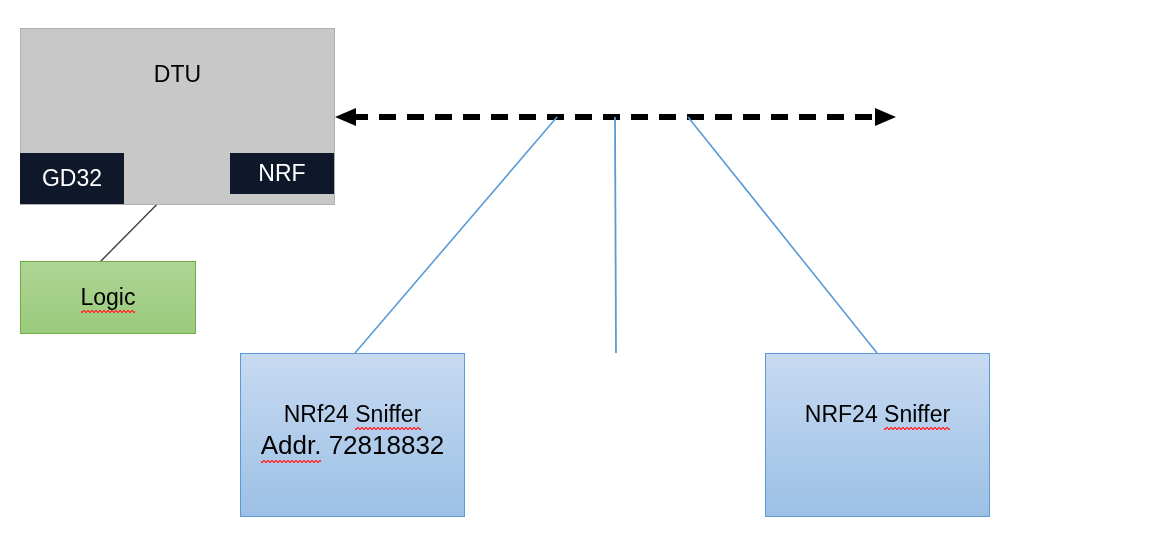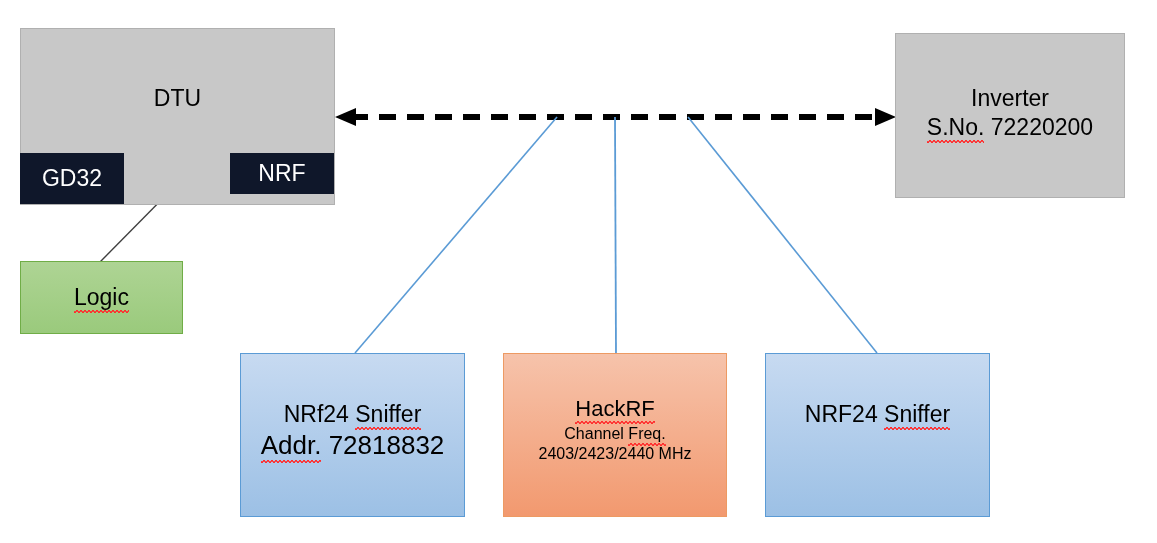--- a/index.html
+++ b/index.html
@@ -34,21 +34,21 @@
 
   
   .grey-box {
     background: #c8c8c8;
     border: 1px solid #b0b0b0;
   }
   #dtu-box {
     left: 20px; top: 28px;
     width: 315px; height: 177px;
     justify-content: flex-start;
-    padding-top: 56px;
+    padding-top: 32px;
   }
   #inverter-box {
     left: 895px; top: 33px;
     width: 230px; height: 165px;
     justify-content: flex-start;
     padding-top: 51px;
   }
   .grey-box .line1 { font-size: 23px; }
   .grey-box .line2 { font-size: 23px; margin-top: 2px; }
 
@@ -62,21 +62,21 @@
     align-items: center;
     justify-content: center;
     font-size: 23px;
   }
   #chip-gd32 { left: 20px;  top: 153px; width: 104px; height: 51px; }
   #chip-nrf  { left: 230px; top: 153px; width: 104px; height: 41px; }
 
   
   #logic-box {
     left: 20px; top: 261px;
-    width: 163px; height: 73px;
+    width: 176px; height: 73px;
     background: linear-gradient(to bottom, #aed494 0%, #9aca7c 100%);
     border: 1px solid #70ad47;
     font-size: 23px;
   }
 
   
   .blue-box {
     background: linear-gradient(to bottom, #c7daf1 0%, #9cc0e5 100%);
     border: 1px solid #5b9bd5;
     justify-content: flex-start;
@@ -164,33 +164,24 @@
   </div>
 
   <div class="chip" id="chip-nrf">
     <span>NRF</span>
   </div>
 
   <div class="box" id="logic-box">
     <div class="sq">Logic</div>
   </div>
 
-  <div class="box grey-box" id="inverter-box">
-    <div class="line1">Inverter</div>
-    <div class="line2"><span class="sq">S.No.</span><span>&nbsp;</span><span>72220200</span></div>
-  </div>
 
   <div class="box blue-box" id="sniffer-left">
     <div class="line1"><span>NRf24</span><span>&nbsp;</span><span class="sq">Sniffer</span></div>
     <div class="line2"><span class="sq">Addr.</span><span>&nbsp;</span><span>72818832</span></div>
   </div>
 
-  <div class="box" id="hackrf-box">
-    <div class="line1"><span class="sq">HackRF</span></div>
-    <div class="line2"><span>Channel</span><span>&nbsp;</span><span class="sq">Freq.</span></div>
-    <div class="line3">2403/2423/2440 MHz</div>
-  </div>
 
   <div class="box blue-box" id="sniffer-right">
     <div class="line1"><span>NRF24</span><span>&nbsp;</span><span class="sq">Sniffer</span></div>
   </div>
 
 </div>
 
 </body></html>

